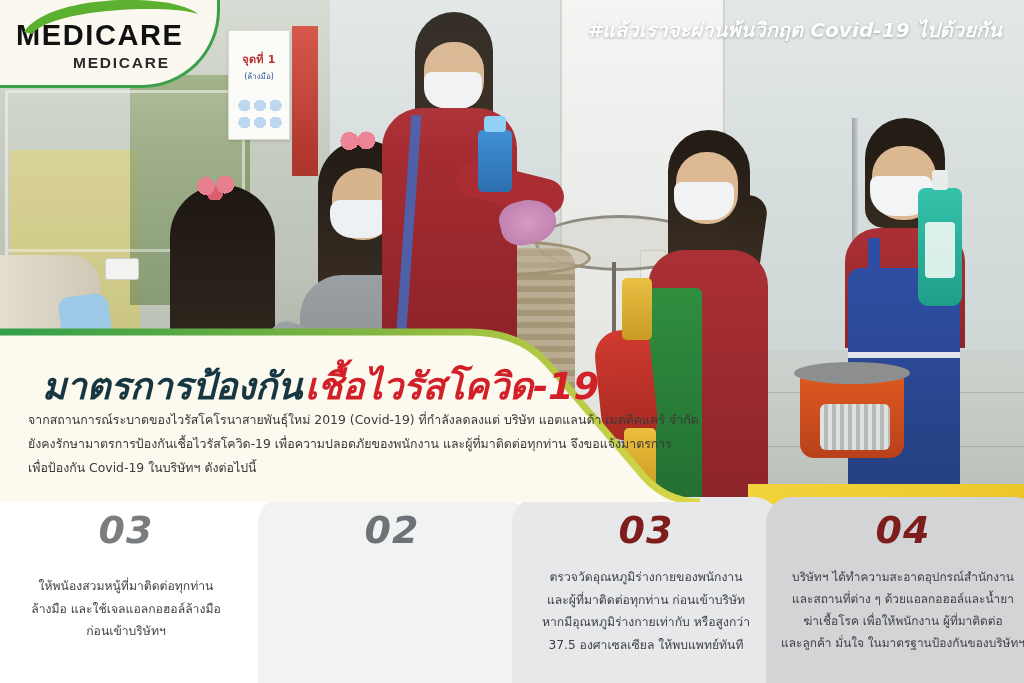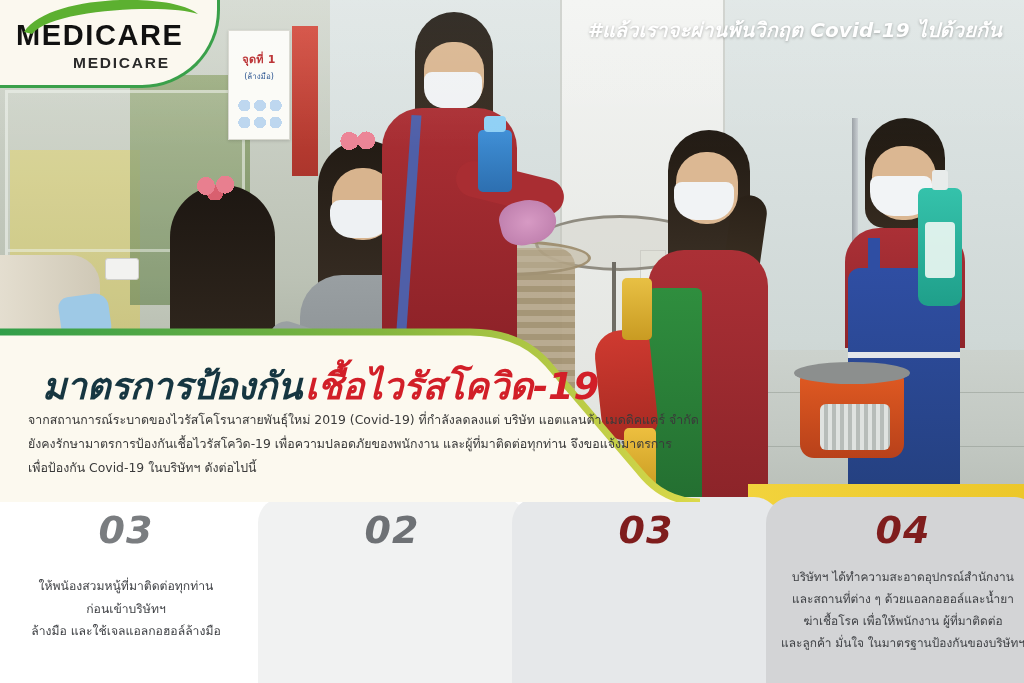--- a/index.html
+++ b/index.html
@@ -588,33 +588,39 @@
     <div>เพื่อป้องกัน Covid-19 ในบริษัทฯ ดังต่อไปนี้</div>
   </div>
 
   <div class="cards">
     <div class="yellow-strip"></div>
 
     <div class="card card-1">
       <div class="card-num">03</div>
       <div class="card-body">
         <div>ให้พนัองสวมหนู้ที่มาติดต่อทุกท่าน</div>
+        <div>ล้างมือ และใช้เจลแอลกอฮอล์ล้างมือ</div>
         <div>ก่อนเข้าบริษัทฯ</div>
-        <div>ล้างมือ และใช้เจลแอลกอฮอล์ล้างมือ</div>
       </div>
     </div>
 
     <div class="card card-2">
       <div class="card-num">02</div>
       <div class="card-body">
       </div>
     </div>
 
     <div class="card card-3">
       <div class="card-num">03</div>
+      <div class="card-body">
+        <div>ตรวจวัดอุณหภูมิร่างกายของพนักงาน</div>
+        <div>และผู้ที่มาติดต่อทุกท่าน ก่อนเข้าบริษัท</div>
+        <div>หากมีอุณหภูมิร่างกายเท่ากับ หรือสูงกว่า</div>
+        <div>37.5 องศาเซลเซียล ให้พบแพทย์ทันที</div>
+      </div>
     </div>
 
     <div class="card card-4">
       <div class="card-num">04</div>
       <div class="card-body">
         <div>บริษัทฯ ได้ทำความสะอาดอุปกรณ์สำนักงาน</div>
         <div>และสถานที่ต่าง ๆ  ด้วยแอลกอฮอล์และน้ำยา</div>
         <div>ฆ่าเชื้อโรค เพื่อให้พนักงาน ผู้ที่มาติดต่อ</div>
         <div>และลูกค้า มั่นใจ ในมาตรฐานป้องกันของบริษัทฯ</div>
       </div>

